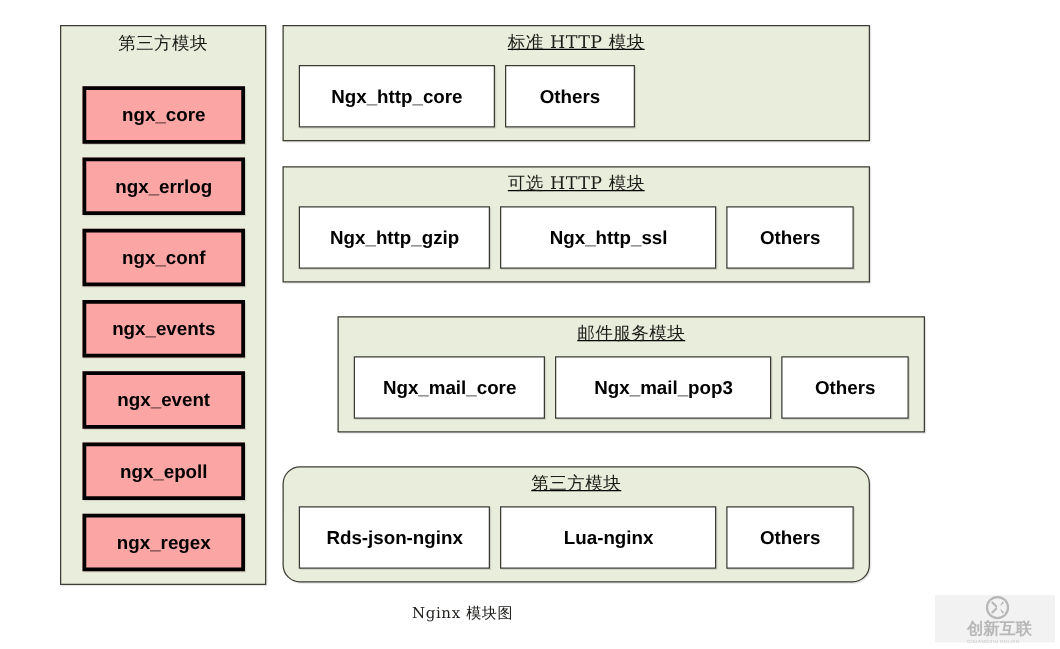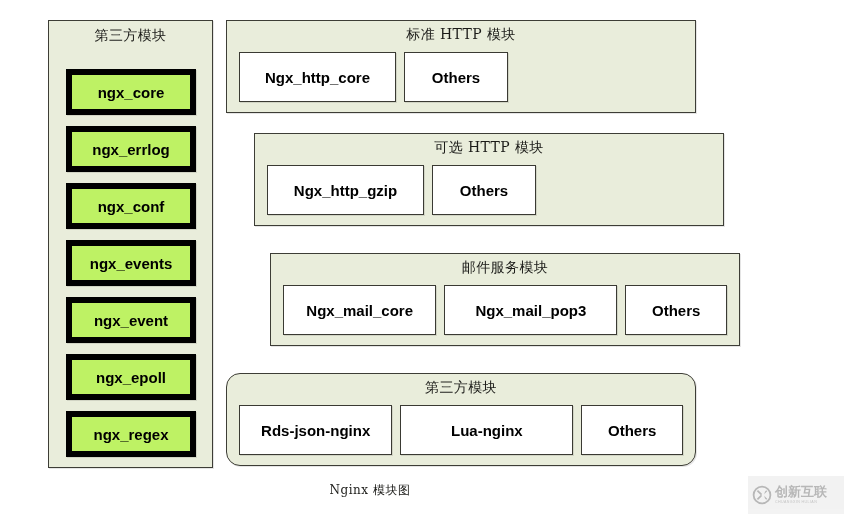--- a/index.html
+++ b/index.html
@@ -49,40 +49,41 @@
     position: absolute;
     left: 17px;
     top: 48px;
     width: 130px;
   }
   .core-box {
     box-sizing: border-box;
     width: 130px;
     height: 46px;
     margin-bottom: 11px;
-    background: #bef264;
-    border: 6px solid #000000;
+    background: #fca5a5;
+    border: 3px solid #000000;
     display: flex;
     align-items: center;
     justify-content: center;
     font-size: 15px;
     font-weight: bold;
     color: #000000;
     box-shadow: 1px 1px 0 rgba(0,0,0,0.10);
   }
   .core-box:last-child { margin-bottom: 8px; }
 
   
   .group-panel {
     left: 226px;
     width: 470px;
     height: 93px;
+    text-decoration: underline;
   }
   #group-0 { top: 20px; }
-  #group-1 { top: 133px; margin-left: 28px; }
+  #group-1 { top: 133px; }
   #group-2 { top: 253px; margin-left: 44px; }
   #group-3 { top: 373px; border-radius: 14px; }
 
   .group-row {
     position: absolute;
     left: 12px;
     right: 12px;
     top: 31px;
     height: 50px;
     display: flex;
@@ -125,20 +126,21 @@
     top: 476px;
     width: 96px;
     height: 38px;
     background: #f2f2f2;
     display: flex;
     align-items: center;
     justify-content: flex-start;
     padding-left: 4px;
     box-sizing: border-box;
     opacity: 0.95;
+    flex-direction: column;
   }
   #watermark .wm-logo {
     width: 20px;
     height: 20px;
     flex: 0 0 20px;
     position: relative;
   }
   #watermark .wm-text {
     margin-left: 3px;
     display: flex;
@@ -181,20 +183,21 @@
   <div class="group-row">
     <div class="mod-box w1">Ngx_http_core</div>
     <div class="mod-box w3">Others</div>
   </div>
 </div>
 
 <div class="panel group-panel" id="group-1">
   <div class="panel-title">可选 HTTP 模块</div>
   <div class="group-row">
     <div class="mod-box w1">Ngx_http_gzip</div>
+    <div class="mod-box w2">Ngx_http_ssl</div>
     <div class="mod-box w3">Others</div>
   </div>
 </div>
 
 <div class="panel group-panel" id="group-2">
   <div class="panel-title">邮件服务模块</div>
   <div class="group-row">
     <div class="mod-box w1">Ngx_mail_core</div>
     <div class="mod-box w2">Ngx_mail_pop3</div>
     <div class="mod-box w3">Others</div>

